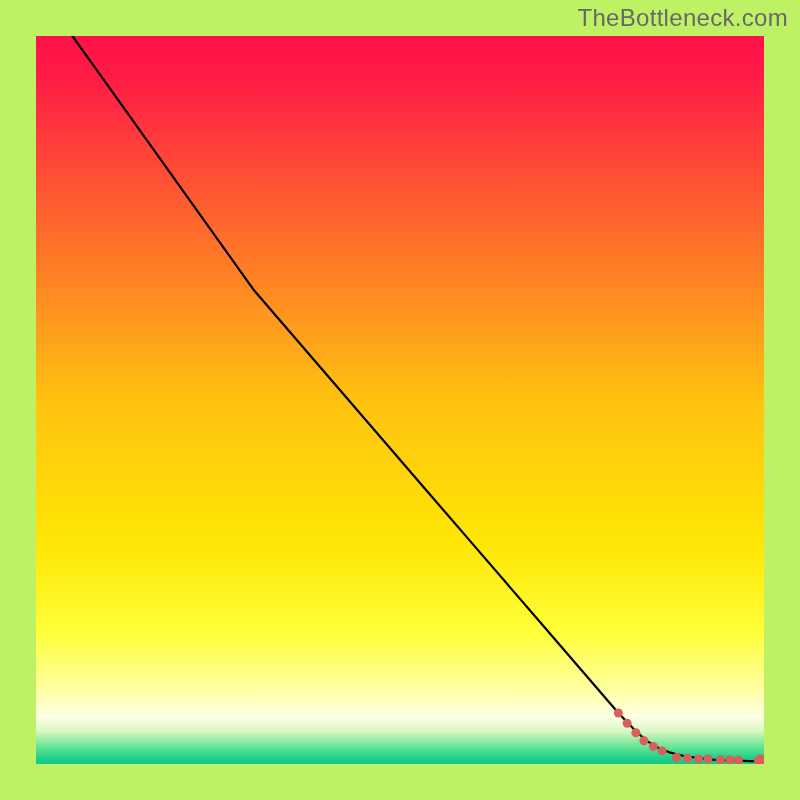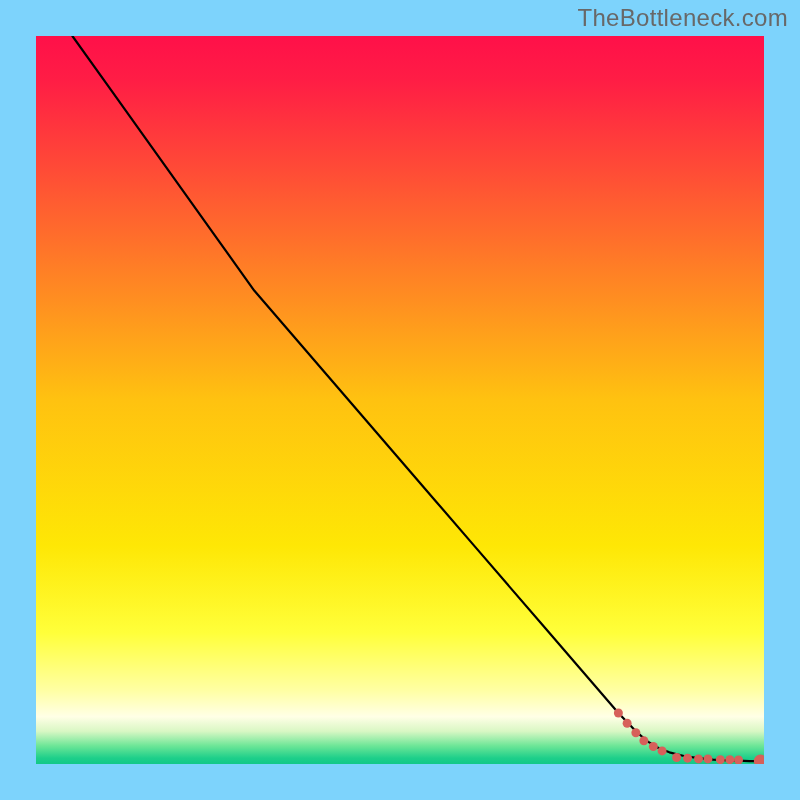--- a/index.html
+++ b/index.html
@@ -7,21 +7,21 @@
     padding: 0;
     width: 800px;
     height: 800px;
     background: #000;
     overflow: hidden;
     font-family: Arial, Helvetica, sans-serif;
   }
   .frame {
     width: 800px;
     height: 800px;
-    background: #7dd3fc;
+    background: #bef264;
     position: relative;
   }
   .watermark {
     position: absolute;
     top: 4px;
     right: 12px;
     color: #686868;
     font-size: 24px;
     font-weight: 500;
     letter-spacing: 0.3px;

